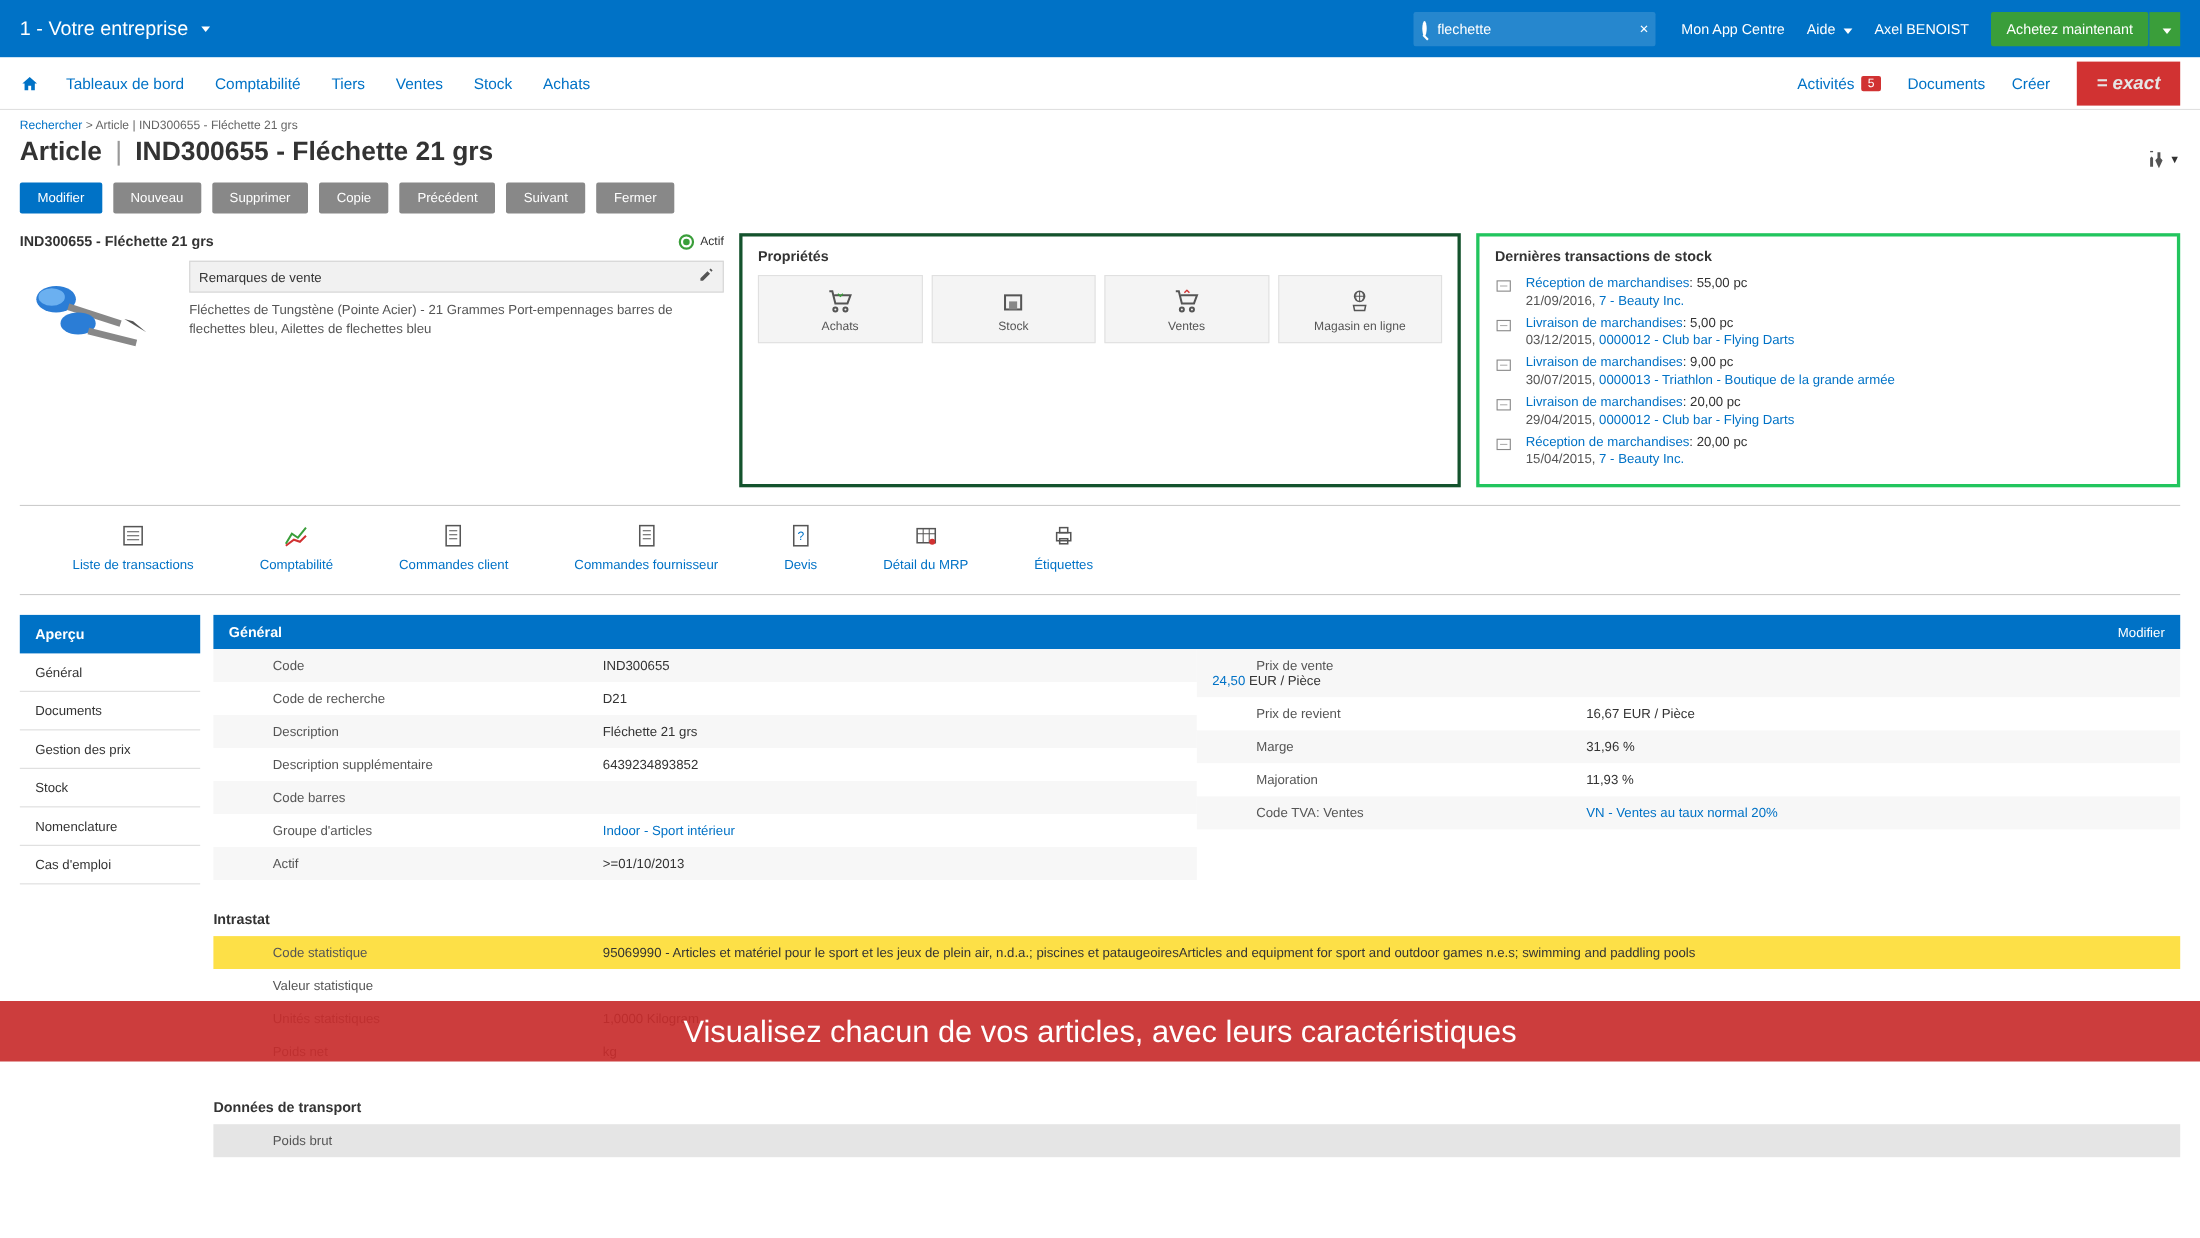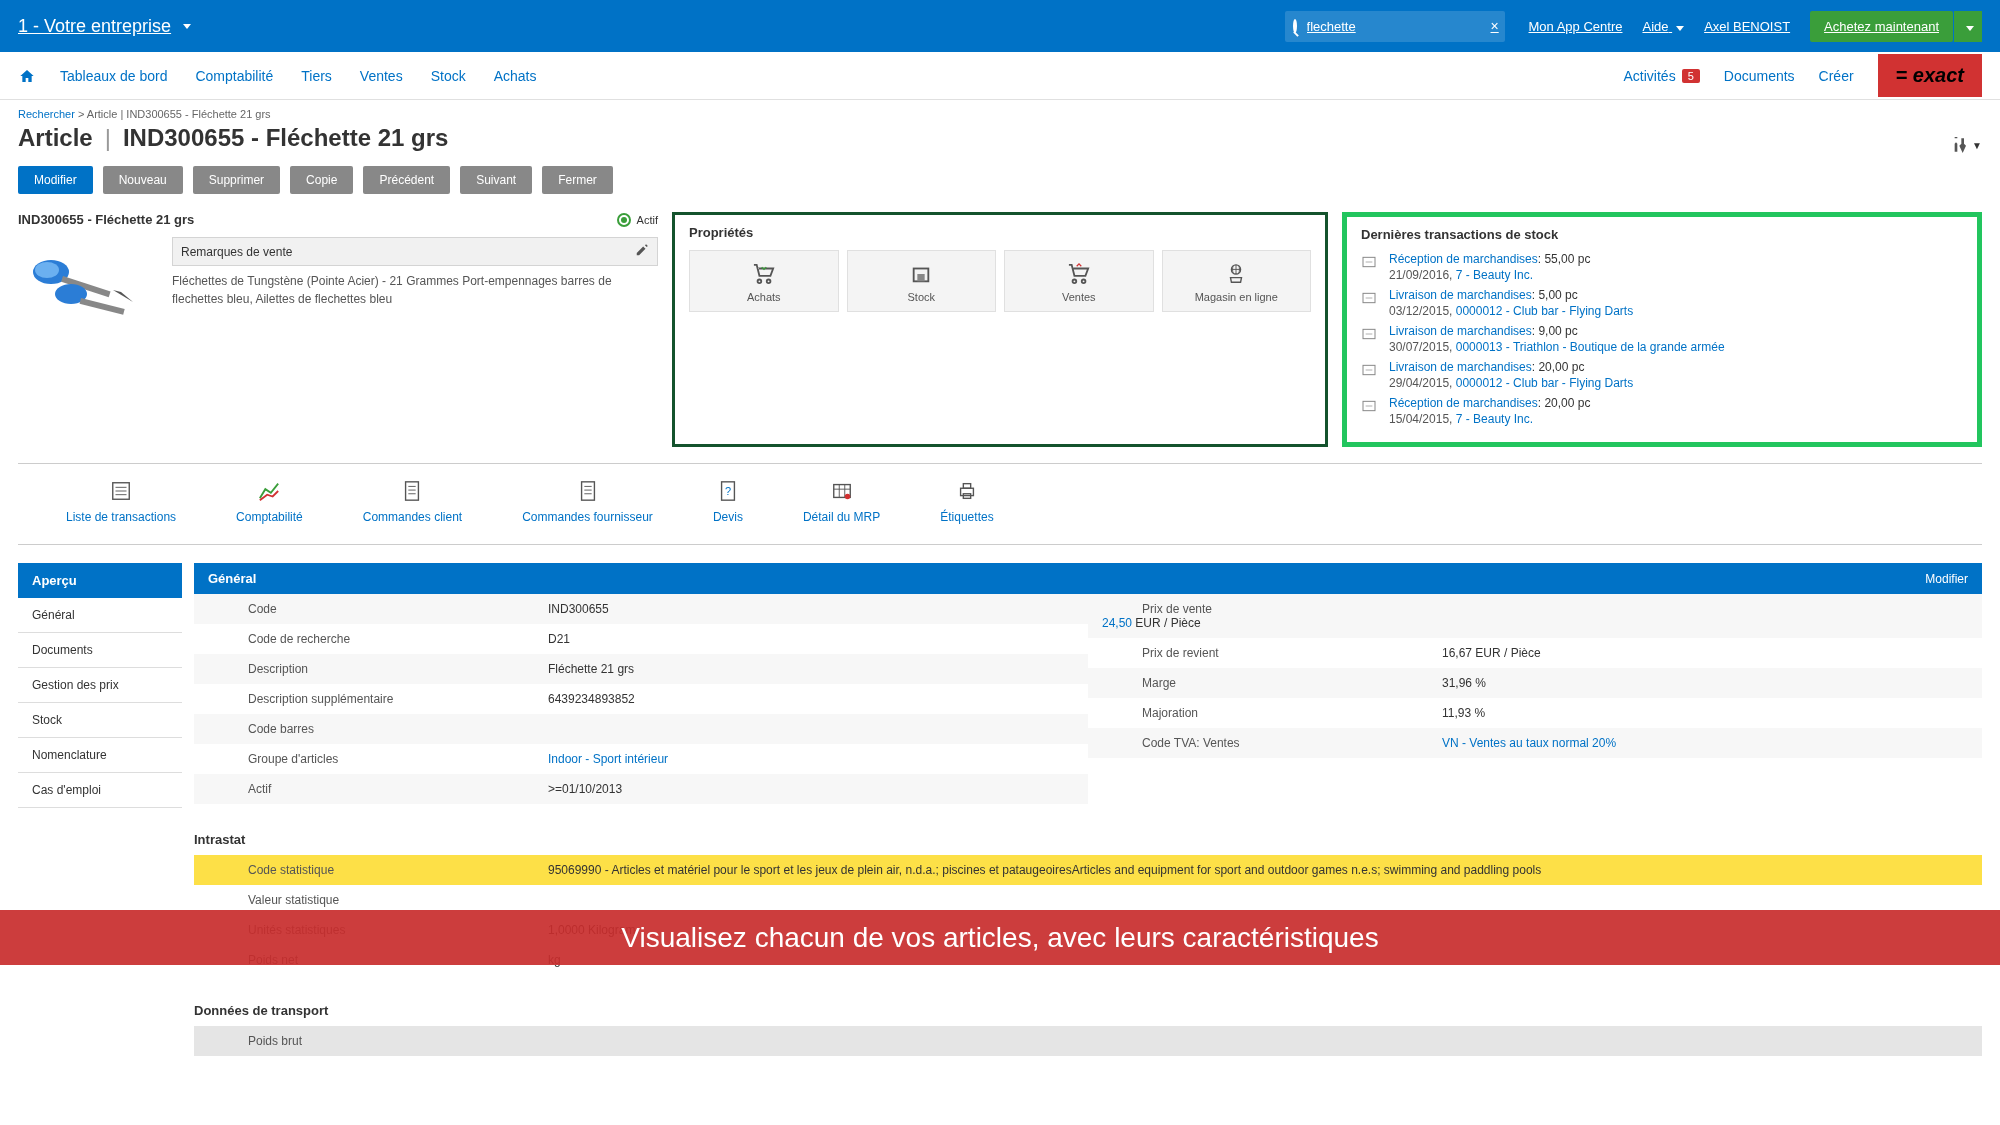--- a/index.html
+++ b/index.html
@@ -1,19 +1,19 @@
 <!DOCTYPE html>
 <html><head>
 <meta charset="utf-8">
 <style>
 * { margin: 0; padding: 0; box-sizing: border-box; font-family: Arial, sans-serif; }
 body { background: #fff; font-size: 12px; color: #333; width: 2000px; }
 
 
-.top-header { background: #0072c6; height: 52px; display: flex; align-items: center; padding: 0 18px; color: #fff; text-decoration: underline; }
+.top-header { background: #0072c6; height: 52px; display: flex; align-items: center; padding: 0 18px; color: #fff; }
 .company-selector { font-size: 18px; font-weight: 500; cursor: pointer; display: flex; align-items: center; gap: 8px; }
 .chevron-down { display: inline-block; width: 0; height: 0; border-left: 4px solid transparent; border-right: 4px solid transparent; border-top: 5px solid #fff; margin-left: 4px; }
 .header-spacer { flex: 1; }
 .search-box { background: rgba(255,255,255,0.15); border-radius: 2px; display: flex; align-items: center; padding: 4px 8px; width: 220px; margin-right: 24px; }
 .search-box input { background: transparent; border: none; color: #fff; font-size: 13px; flex: 1; outline: none; padding: 4px; }
 .search-box input::placeholder { color: #cce5f5; }
 .search-clear { color: #fff; cursor: pointer; padding: 0 4px; font-size: 14px; }
 .search-icon-el { width: 14px; height: 14px; border: 2px solid #fff; border-radius: 50%; position: relative; margin-right: 6px; }
 .search-icon-el::after { content: ''; position: absolute; width: 6px; height: 2px; background: #fff; transform: rotate(45deg); bottom: -4px; right: -4px; }
 .header-links { display: flex; align-items: center; gap: 20px; font-size: 13px; }
@@ -24,41 +24,41 @@
 
 .nav-bar { height: 48px; border-bottom: 1px solid #e0e0e0; display: flex; align-items: center; padding: 0 18px; }
 .home-icon-el { width: 18px; height: 16px; position: relative; margin-right: 24px; cursor: pointer; }
 .home-icon-el svg { fill: #0072c6; }
 .nav-tabs { display: flex; gap: 28px; }
 .nav-tabs a { color: #0072c6; font-size: 14px; text-decoration: none; cursor: pointer; }
 .nav-spacer { flex: 1; }
 .nav-right { display: flex; align-items: center; gap: 24px; font-size: 14px; }
 .nav-right a { color: #0072c6; text-decoration: none; cursor: pointer; display: flex; align-items: center; gap: 6px; }
 .badge { background: #d13232; color: #fff; padding: 1px 6px; font-size: 11px; border-radius: 2px; }
-.exact-logo { background: #d13232; color: #000000; padding: 10px 18px; font-size: 20px; font-weight: bold; font-style: italic; }
+.exact-logo { background: #d13232; color: #e5e5e5; padding: 10px 18px; font-size: 17px; font-weight: bold; font-style: italic; }
 
 
 .content { padding: 8px 18px; }
 .breadcrumb { font-size: 11px; color: #666; margin-bottom: 4px; }
 .breadcrumb a { color: #0072c6; text-decoration: none; }
 .page-title { font-size: 24px; color: #333; display: flex; align-items: center; gap: 12px; margin-bottom: 14px; }
 .page-title .sep { color: #999; font-weight: 300; }
 .title-row { display: flex; align-items: center; }
 .title-tools { margin-left: auto; font-size: 18px; cursor: pointer; display: flex; align-items: center; gap: 4px; }
 
 
 .action-buttons { display: flex; gap: 10px; margin-bottom: 18px; }
 .btn { padding: 7px 16px; border: none; border-radius: 2px; font-size: 12px; cursor: pointer; background: #888; color: #fff; }
 .btn-primary { background: #0072c6; }
 
 
 .panels-row { display: flex; gap: 14px; margin-bottom: 16px; }
 .panel-left { width: 640px; }
 .panel-mid { flex: 1; border: 3px solid #14532d; padding: 10px 14px; }
-.panel-right { width: 640px; border: 5px solid #22c55e; padding: 10px 14px; }
+.panel-right { width: 640px; border: 3px solid #22c55e; padding: 10px 14px; }
 
 .item-header { display: flex; align-items: center; justify-content: space-between; margin-bottom: 10px; }
 .item-title { font-size: 13px; font-weight: bold; }
 .status-active { display: flex; align-items: center; gap: 6px; font-size: 11px; }
 .status-dot { width: 14px; height: 14px; border: 2px solid #3a9e3a; border-radius: 50%; display: inline-flex; align-items: center; justify-content: center; }
 .status-dot::after { content: ''; width: 6px; height: 6px; background: #3a9e3a; border-radius: 50%; }
 
 .item-body { display: flex; gap: 14px; }
 .item-image { width: 140px; height: 90px; display: flex; align-items: center; justify-content: center; }
 .item-details { flex: 1; }

